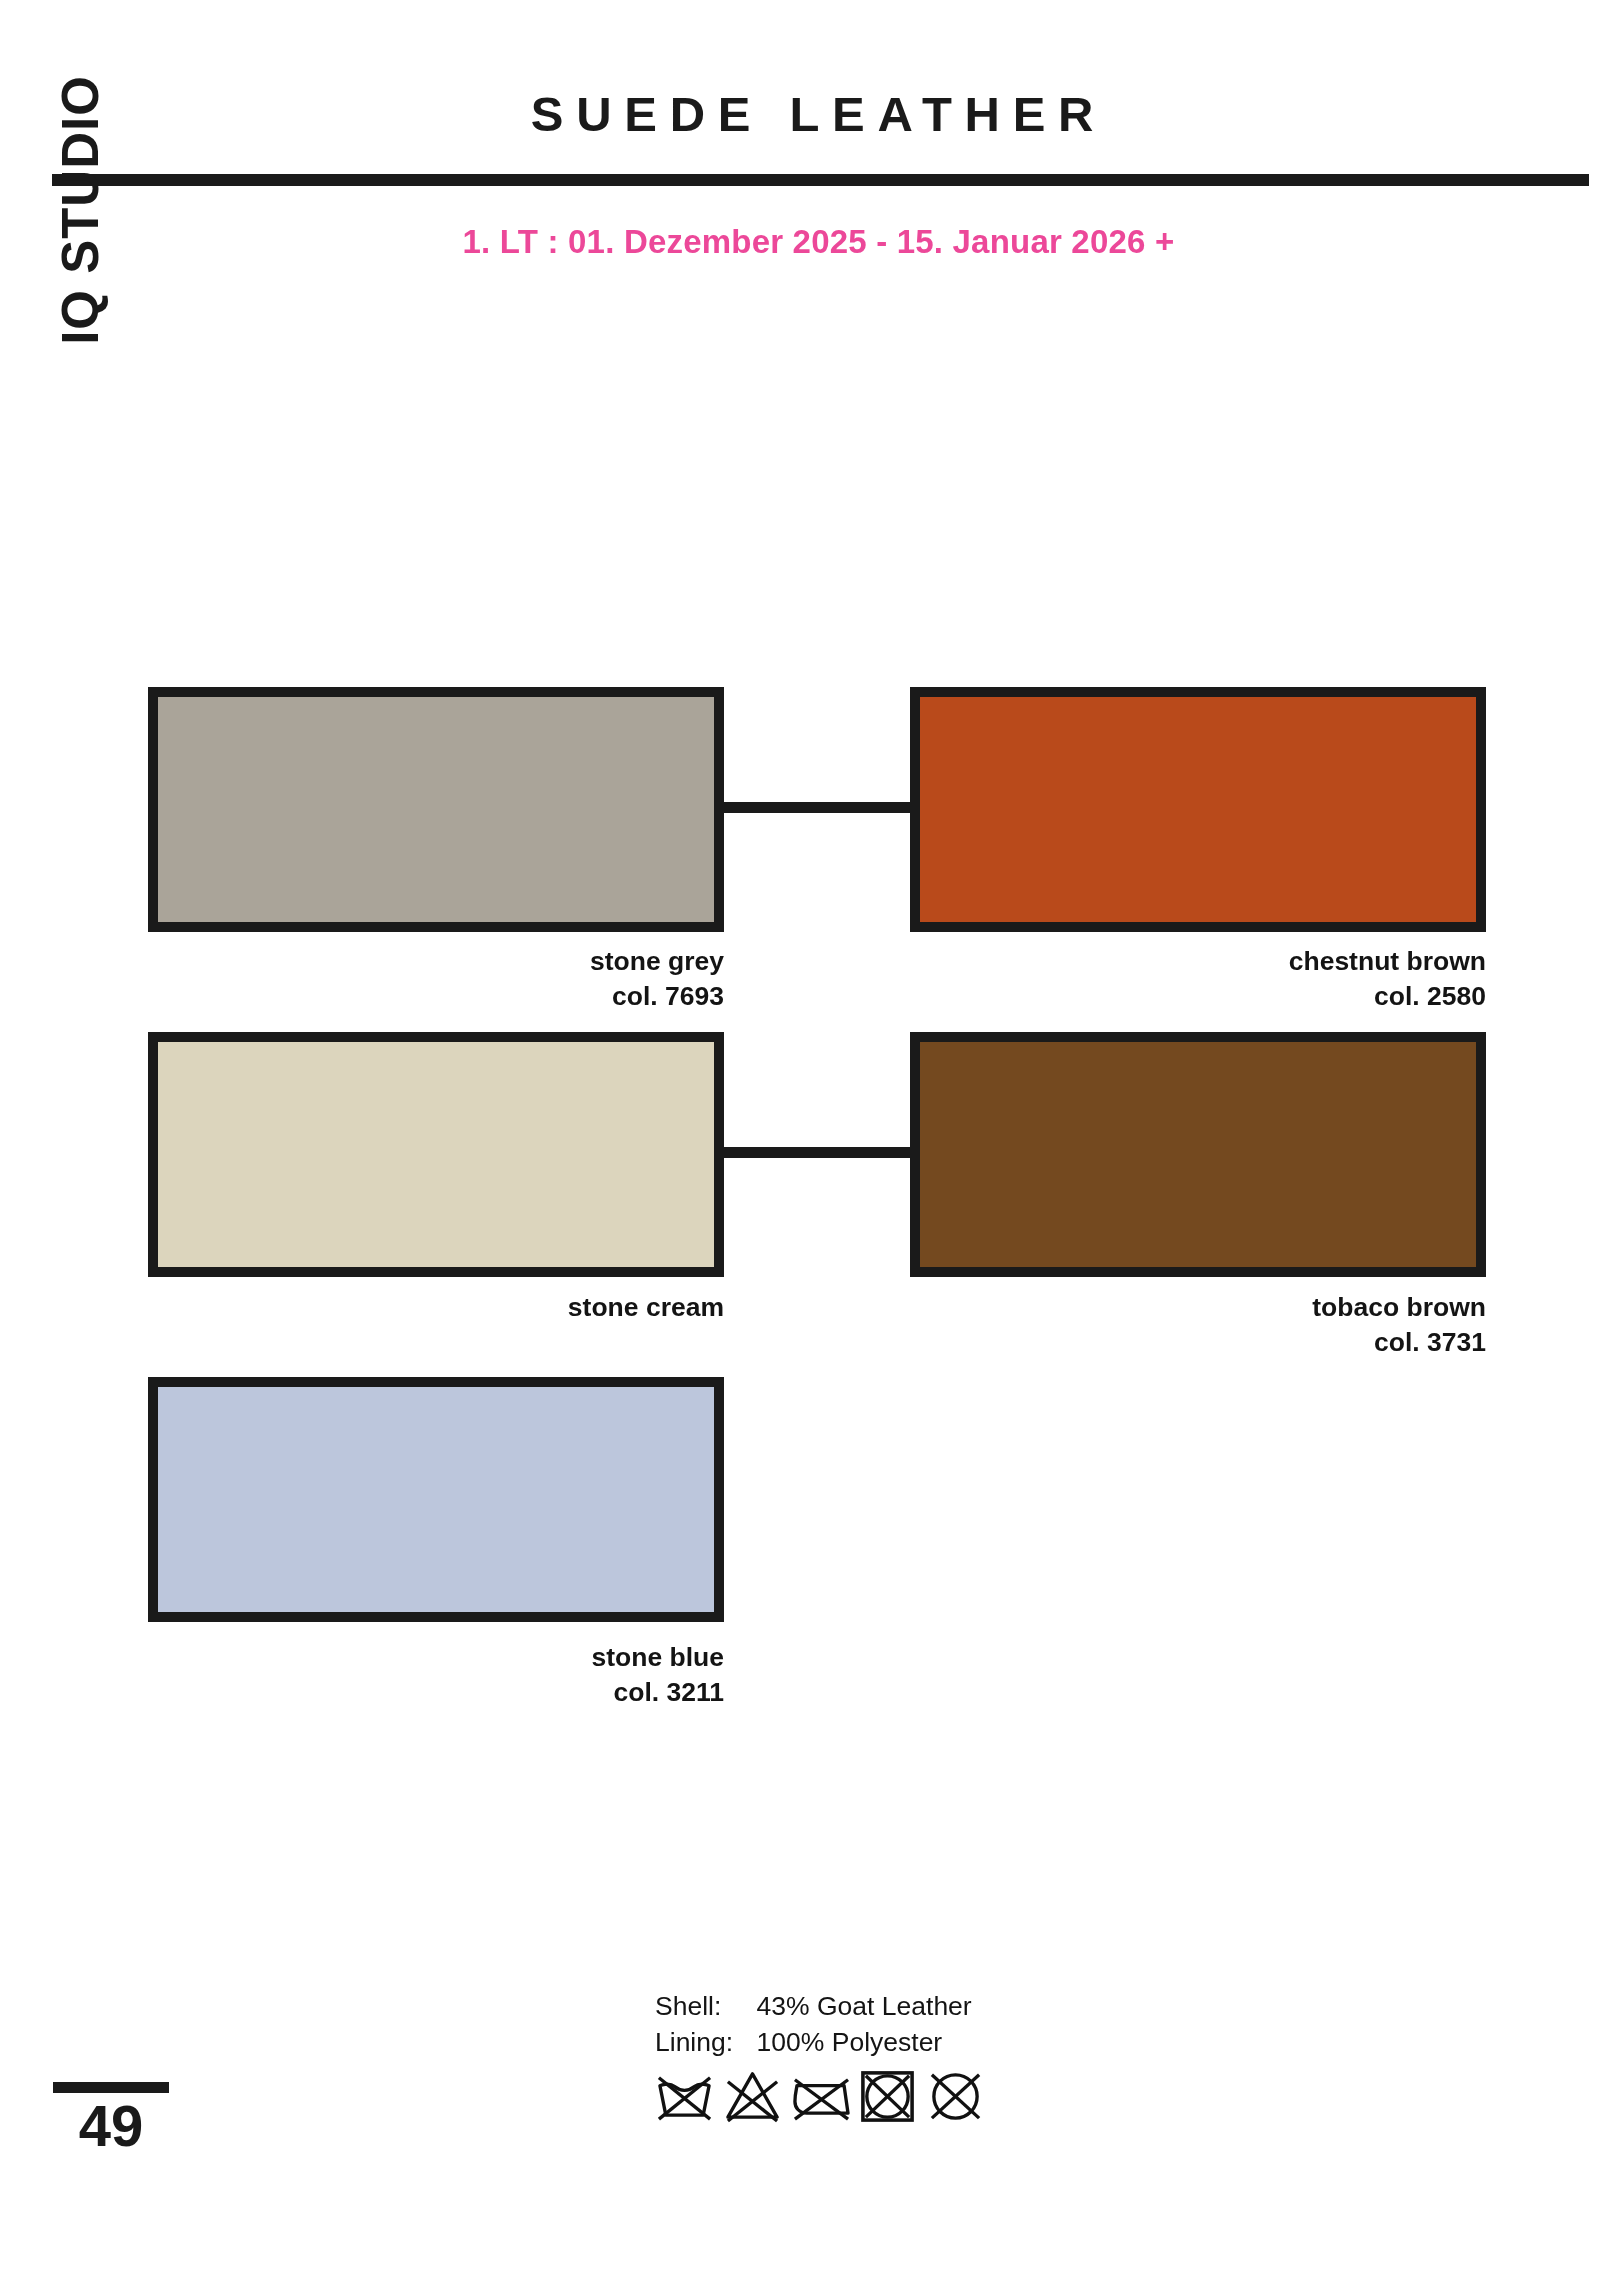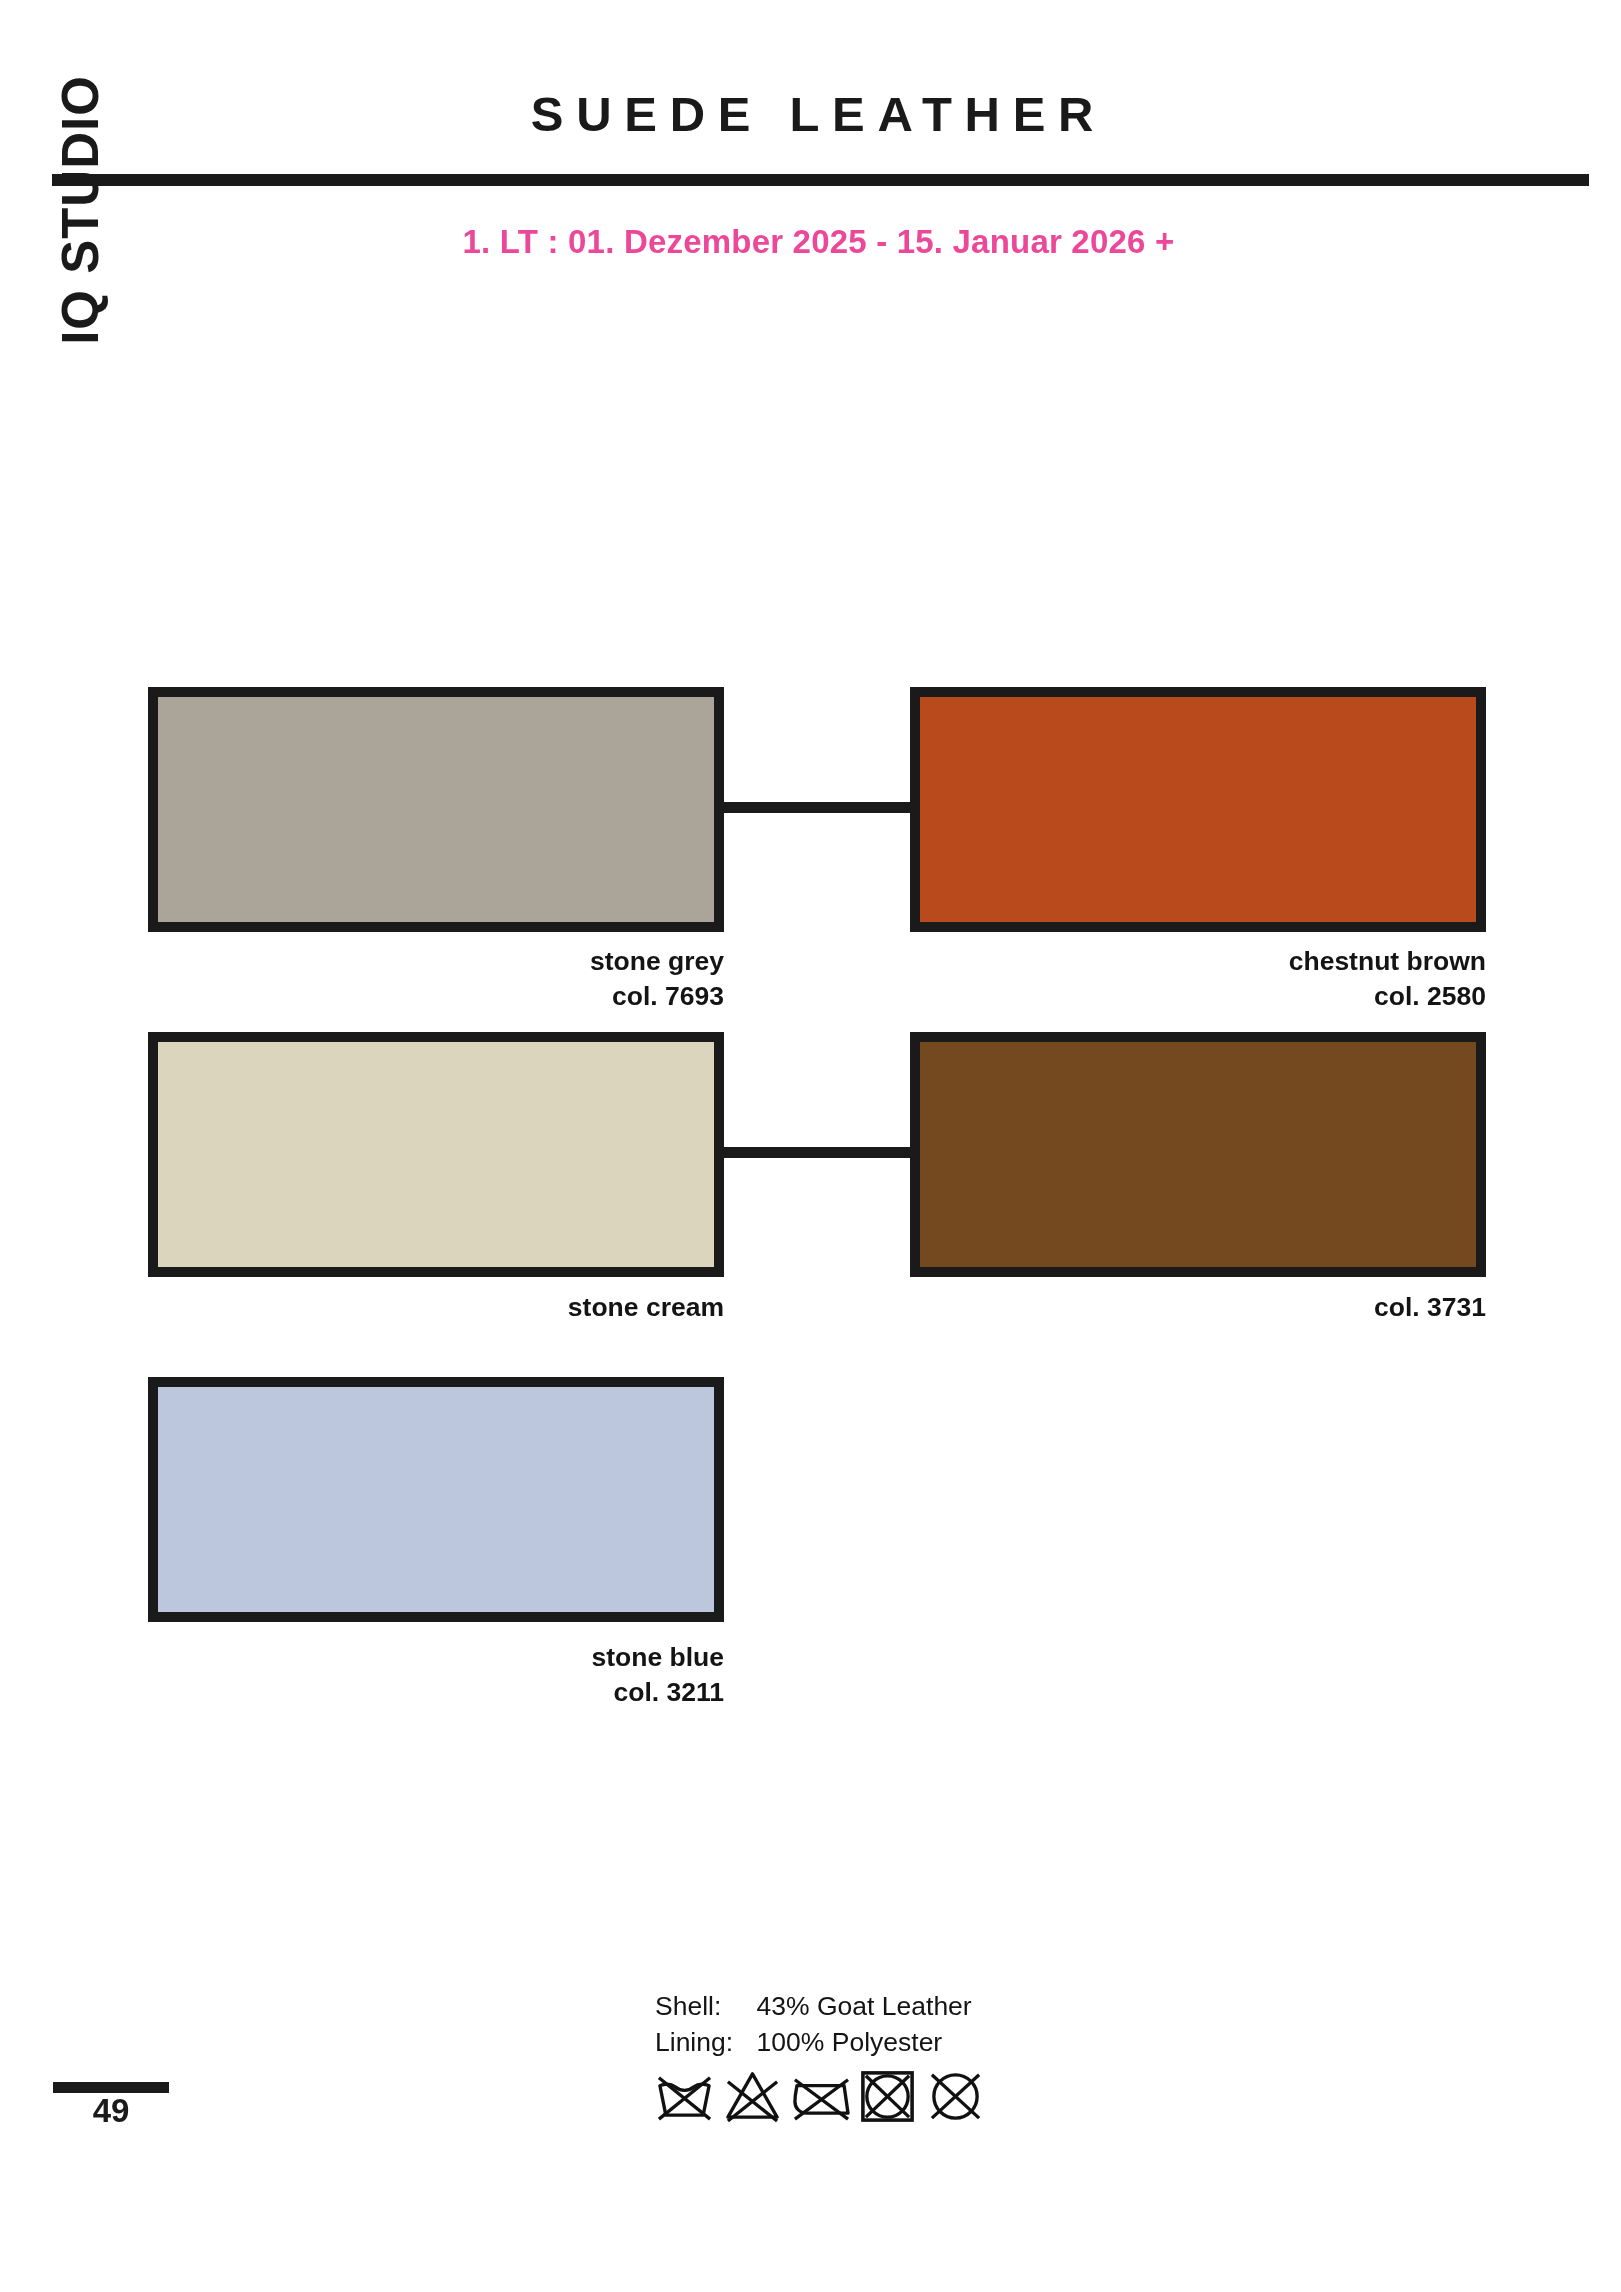--- a/index.html
+++ b/index.html
@@ -159,21 +159,21 @@
     width: 116px;
     height: 10.8px;
     background: #1a1a1a;
   }
   .page-num {
     position: absolute;
     left: 45px;
     top: 2092px;
     width: 116px;
     text-align: center;
-    font-size: 33px;
+    font-size: 58px;
     font-weight: 700;
     color: #1a1a1a;
   }
 </style>
 </head>
 <body>
 
 <div class="page">
 
   <div class="page-title">SUEDE LEATHER</div>
@@ -217,20 +217,21 @@
     <div class="swatch-caption" style="left:128px; top:1290px; width:588px;">
       <div>stone cream</div>
     </div>
 
     <div class="swatch-cell" style="left:902px; top:1032px; width:576px; height:245px;">
       <div class="swatch-box">
         <div class="swatch-fill" style="background-color: rgb(116, 73, 31);"></div>
       </div>
     </div>
     <div class="swatch-caption" style="left:890px; top:1290px; width:588px;">
+      <div>tobaco brown</div>
       <div>col. 3731</div>
     </div>
 
     <div class="swatch-cell" style="left:140px; top:1377px; width:576px; height:245px;">
       <div class="swatch-box">
         <div class="swatch-fill" style="background-color: rgb(188, 198, 220);"></div>
       </div>
     </div>
     <div class="swatch-caption" style="left:128px; top:1640px; width:588px;">
       <div>stone blue</div>

